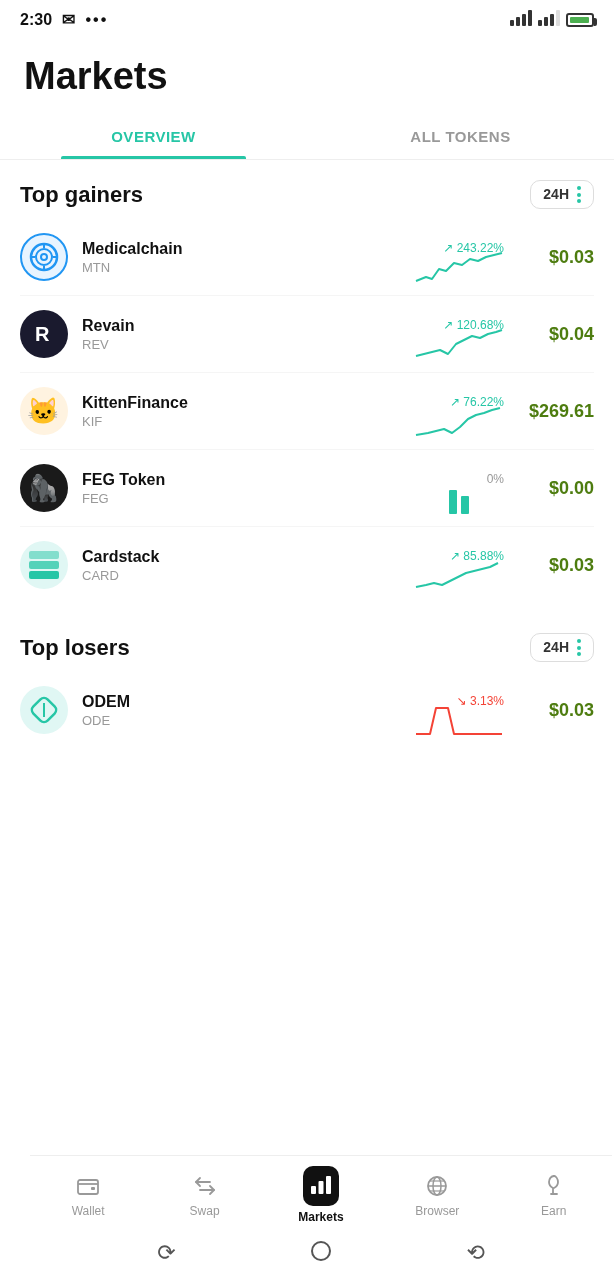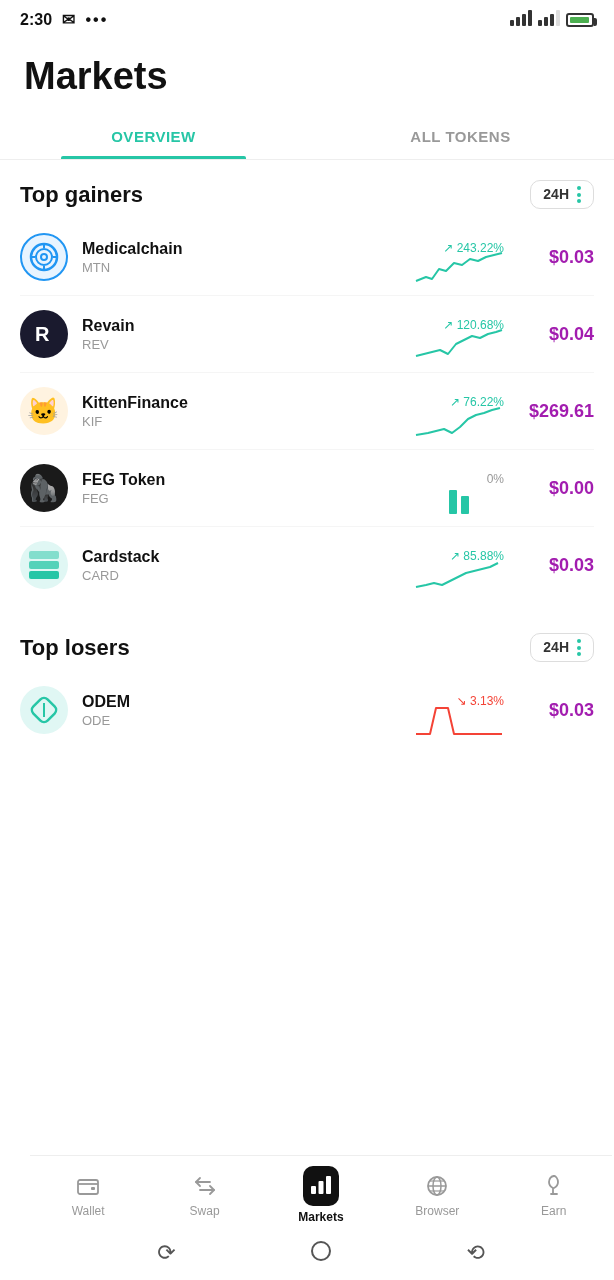--- a/index.html
+++ b/index.html
@@ -160,21 +160,21 @@
       width: 90px;
       height: 48px;
       margin: 0 10px;
       position: relative;
       flex-shrink: 0;
     }
 
     .token-price {
       font-size: 18px;
       font-weight: 700;
-      color: #a21caf;
+      color: #4d7c0f;
       text-align: right;
       min-width: 80px;
     }
 
     .change-label {
       font-size: 12px;
       font-weight: 400;
       position: absolute;
       top: 8px; right: 0;
     }

